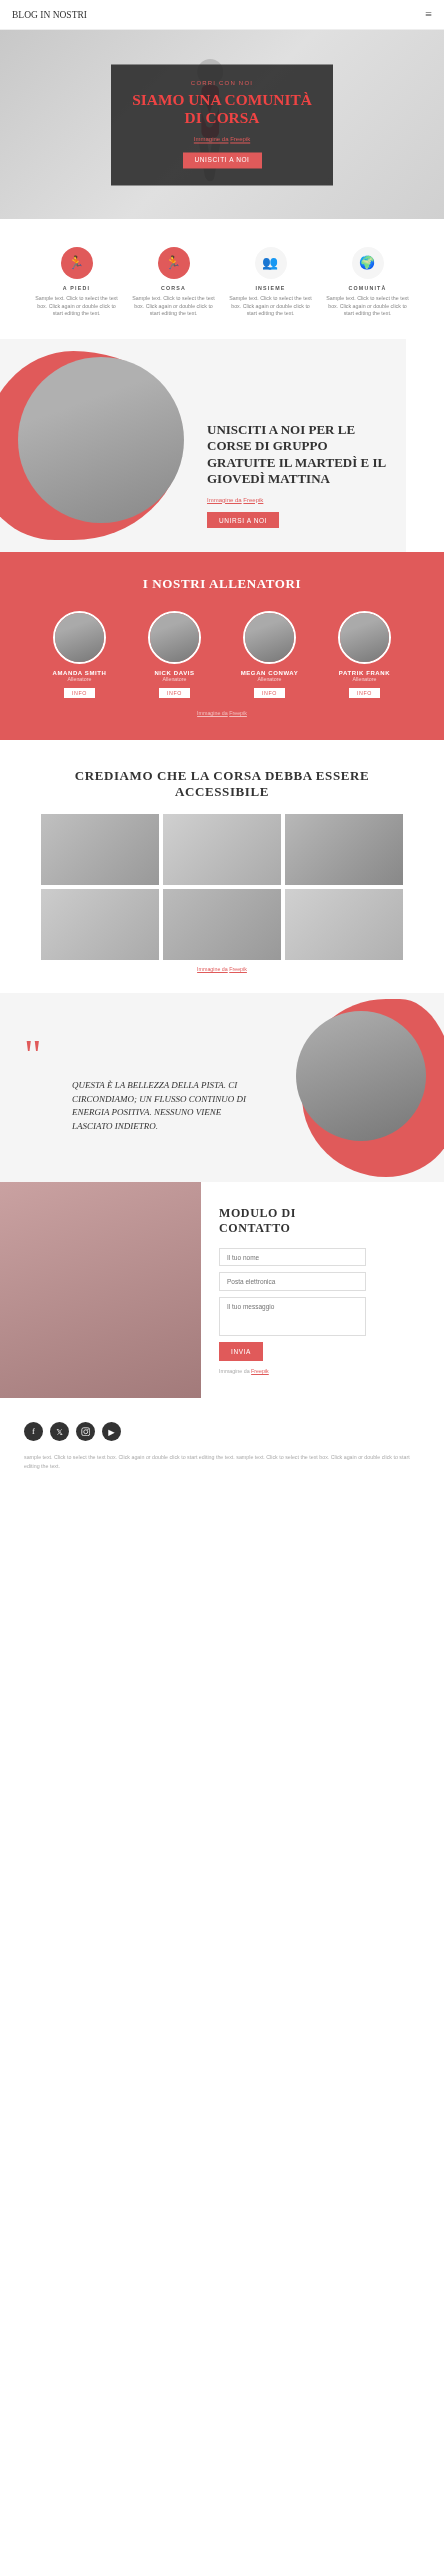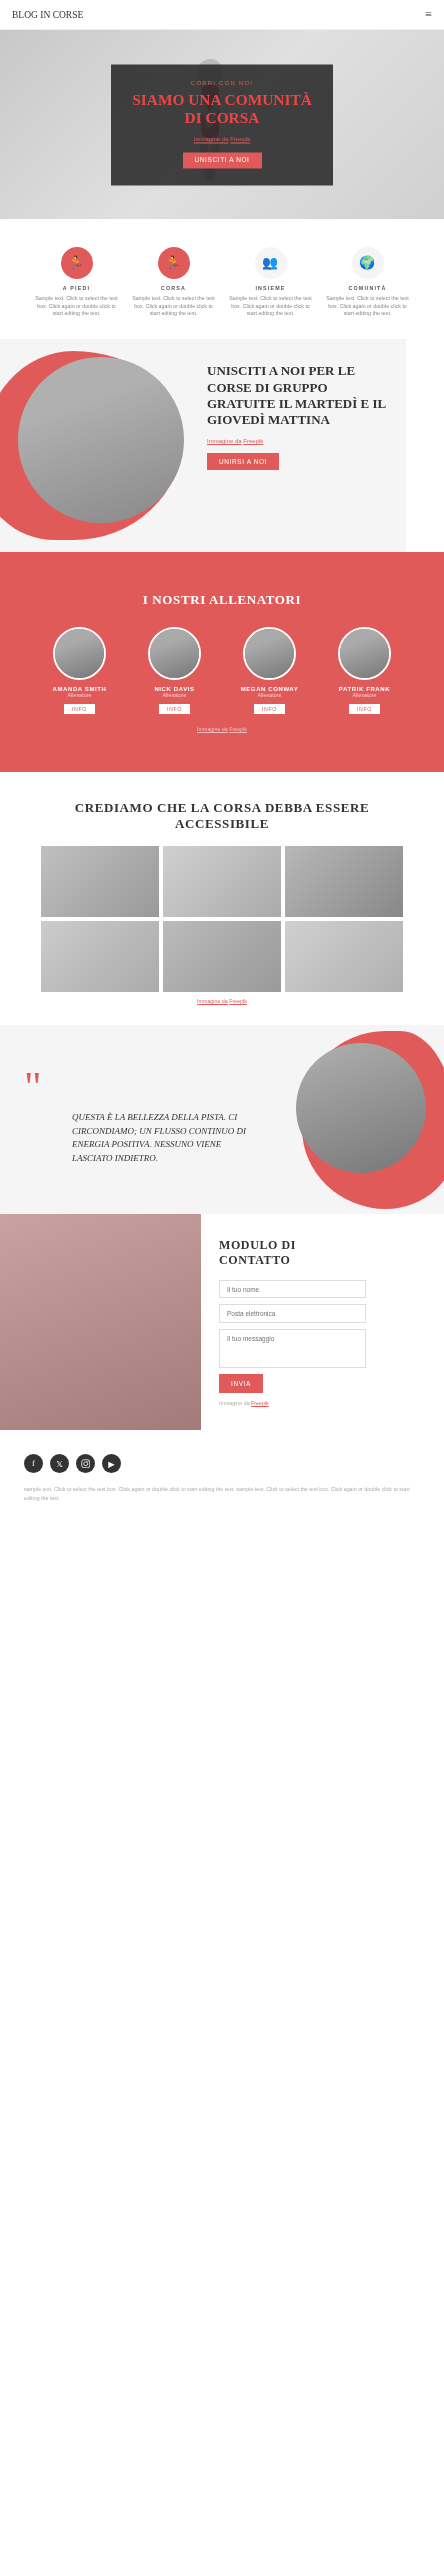--- a/index.html
+++ b/index.html
@@ -44,21 +44,21 @@
       display: flex; align-items: center; justify-content: center;
       margin: 0 auto 6px; font-size: 13px;
     }
     .feature-icon-circle.red { background: #e05a5a; }
     .feature-label { font-size: 5.3px; letter-spacing: 1.2px; text-transform: uppercase; color: #555; margin-bottom: 3.6px; font-family: sans-serif; font-weight: bold; }
     .feature-desc { font-size: 5.3px; color: #888; line-height: 1.5; font-family: sans-serif; }
 
     
     .section-join {
       position: relative; width: 406px; min-height: 213px; overflow: hidden;
-      background: #f5f5f5; display: flex; align-items: flex-start;
+      background: #f5f5f5; display: flex; align-items: flex-end;
     }
     .join-blob-left {
       position: absolute; left: -18px; top: 12px;
       width: 201px; height: 189px;
       background: #e05a5a; border-radius: 50% 60% 60% 40% / 60% 50% 60% 40%;
     }
     .join-img-circle {
       position: absolute; left: 18px; top: 18px;
       width: 166px; height: 166px; border-radius: 50%; overflow: hidden;
       background: linear-gradient(135deg, #c0c0c0, #d8d8d8);
@@ -71,21 +71,21 @@
     .join-content { margin-left: 195px; padding: 24px 18px 24px 12px; }
     .join-title { font-size: 13px; font-weight: bold; line-height: 1.25; margin-bottom: 9.5px; text-transform: uppercase; }
     .join-subtitle { font-size: 6px; color: #888; margin-bottom: 9.5px; font-family: sans-serif; }
     .join-subtitle span { color: #e05a5a; text-decoration: underline; }
     .join-btn {
       background: #e05a5a; color: #fff; border: none; padding: 4.7px 12px;
       font-size: 6.5px; text-transform: uppercase; letter-spacing: 0.6px; cursor: pointer; font-family: sans-serif;
     }
 
     
-    .section-trainers { padding: 40px 24px; text-align: center; background: #e05a5a; }
+    .section-trainers { padding: 24px 24px; text-align: center; background: #e05a5a; }
     .section-trainers .section-title-main { color: #fff; }
     .trainers-grid { display: flex; justify-content: center; gap: 12px; }
     .trainer-card { width: 83px; }
     .trainer-avatar {
       width: 53px; height: 53px; border-radius: 50%; margin: 0 auto 6px;
       background: linear-gradient(135deg, #b0b0b0, #888);
       border: 2.4px solid #fff;
       overflow: hidden;
     }
     .trainer-avatar-img { width: 100%; height: 100%; background: linear-gradient(160deg, #aaa 30%, #777 100%); }
@@ -163,21 +163,21 @@
       width: 19px; height: 19px; border-radius: 50%; background: #333;
       display: flex; align-items: center; justify-content: center;
       color: #fff; font-size: 8.3px; cursor: pointer;
     }
     .section-footer-text { font-size: 5.3px; color: #aaa; font-family: sans-serif; line-height: 1.6; }
   </style>
 </head>
 <body>
 
 <nav>
-  <span>BLOG IN CORSE</span>
+  <span>BLOG IN NOSTRI</span>
   <span style="cursor:pointer; font-size:12px;">≡</span>
 </nav>
 
 <div class="hero">
   <div class="hero-img-placeholder">
 
     <svg width="118" height="178" viewBox="0 0 200 300">
       <ellipse cx="80" cy="60" rx="22" ry="22" fill="#bbb"></ellipse>
       <rect x="65" y="82" width="30" height="90" rx="10" fill="#c8102e" opacity="0.7"></rect>
       <rect x="60" y="175" width="14" height="70" rx="7" fill="#aaa" transform="rotate(-10 60 175)"></rect>

